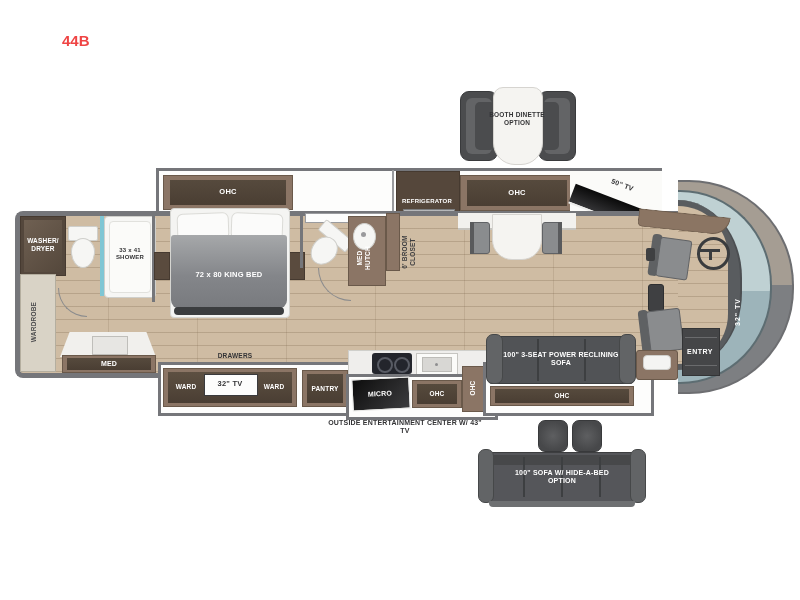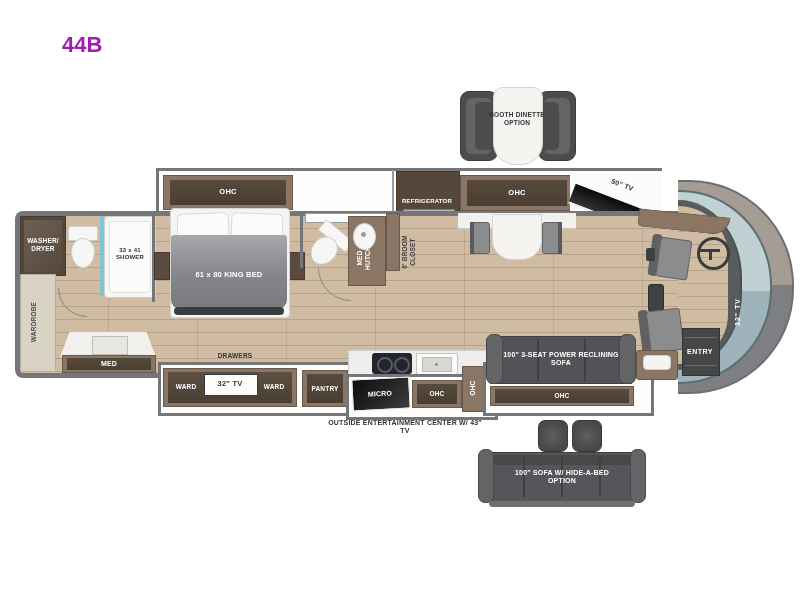--- a/index.html
+++ b/index.html
@@ -1,21 +1,21 @@
 <!DOCTYPE html>
 <html><head>
 <meta charset="utf-8">
 <style>
   html,body{margin:0;padding:0;background:#fff;}
   #canvas{position:relative;width:800px;height:600px;background:#fff;overflow:hidden;
           font-family:"Liberation Sans",sans-serif;}
   .abs{position:absolute;}
   .lbl{font-weight:bold;color:#333335;text-align:center;line-height:1.18;letter-spacing:.2px;}
   .wlbl{color:#ffffff;}
-  .fs6{font-size:6px;} .fs65{font-size:6.5px;} .fs7{font-size:7px;} .fs75{font-size:7.5px;} .title{font-size:22px;font-weight:bold;color:#a21caf;}
+  .fs6{font-size:6px;} .fs65{font-size:6.5px;} .fs7{font-size:7px;} .fs75{font-size:7.5px;} .title{font-size:15px;font-weight:bold;color:#ef4444;}
   .floor{background-color:#cfbca3;
     background-image:
       repeating-linear-gradient(180deg, rgba(0,0,0,0) 0 12px, rgba(120,98,72,.28) 12px 13px),
       repeating-linear-gradient(90deg, rgba(0,0,0,0) 0 88px, rgba(120,98,72,.18) 88px 89px);}
   .body-shell{border:5px solid #75767a;border-right:none;border-radius:8px 0 0 8px;}
   .slide{background:#fdfdfc;border:3px solid #75767a;}
   .cab{background:#8b7565;border:1px solid #6a594a;}
   .cab-in{position:absolute;inset:4px 6px;background:linear-gradient(180deg,#564a3d,#4a3e33);
           display:flex;align-items:center;justify-content:center;}
   .cab-in2{position:absolute;inset:3px 4px;background:linear-gradient(180deg,#5d5042,#4a3e33);}
@@ -108,21 +108,21 @@
   <div class="abs wallv" style="left:152px;top:213px;width:3px;height:89px;"></div>
   <div class="abs arc" style="left:58px;top:288px;width:28px;height:28px;"></div>
 
   <div class="abs" style="left:154px;top:252px;width:14px;height:26px;background:#5a4b3e;border:1px solid #463a30;"></div>
   <div class="abs" style="left:289px;top:252px;width:14px;height:26px;background:#5a4b3e;border:1px solid #463a30;"></div>
   <div class="abs" style="left:170px;top:208px;width:118px;height:108px;background:#f4f4f2;border:1px solid #d5d5d1;border-radius:4px;">
     <div class="abs" style="left:6px;top:4px;width:50px;height:25px;background:#fbfbfa;border:1px solid #dbdbd7;border-radius:6px;transform:rotate(-2deg);"></div>
     <div class="abs" style="left:60px;top:4px;width:50px;height:25px;background:#fbfbfa;border:1px solid #dbdbd7;border-radius:6px;transform:rotate(2deg);"></div>
     <div class="abs" style="left:0px;top:26px;width:116px;height:74px;background:linear-gradient(180deg,#a6a8aa,#84868a 55%,#787a7e);border-radius:3px 3px 9px 9px;"></div>
     <div class="abs" style="left:3px;top:98px;width:110px;height:8px;background:#3b3d3f;border-radius:4px;"></div>
-    <div class="abs lbl fs75 wlbl" style="left:9px;top:62px;width:98px;">61 x 80 KING BED</div>
+    <div class="abs lbl fs75 wlbl" style="left:9px;top:62px;width:98px;">72 x 80 KING BED</div>
   </div>
 
   <div class="abs wallv" style="left:300px;top:213px;width:3px;height:55px;"></div>
   <div class="abs" style="left:305px;top:213px;width:84px;height:8px;background:#fdfdfc;border:1px solid #9a9b9e;"></div>
   <div class="abs" style="left:306px;top:226px;width:42px;height:44px;transform:rotate(40deg);">
     <div class="abs white-box" style="left:2px;top:0;width:34px;height:12px;border-radius:2px;"></div>
     <div class="abs white-box" style="left:8px;top:11px;width:23px;height:28px;border-radius:50%/46% 46% 54% 54%;"></div>
   </div>
   <div class="abs arc" style="left:318px;top:268px;width:32px;height:32px;"></div>
 

